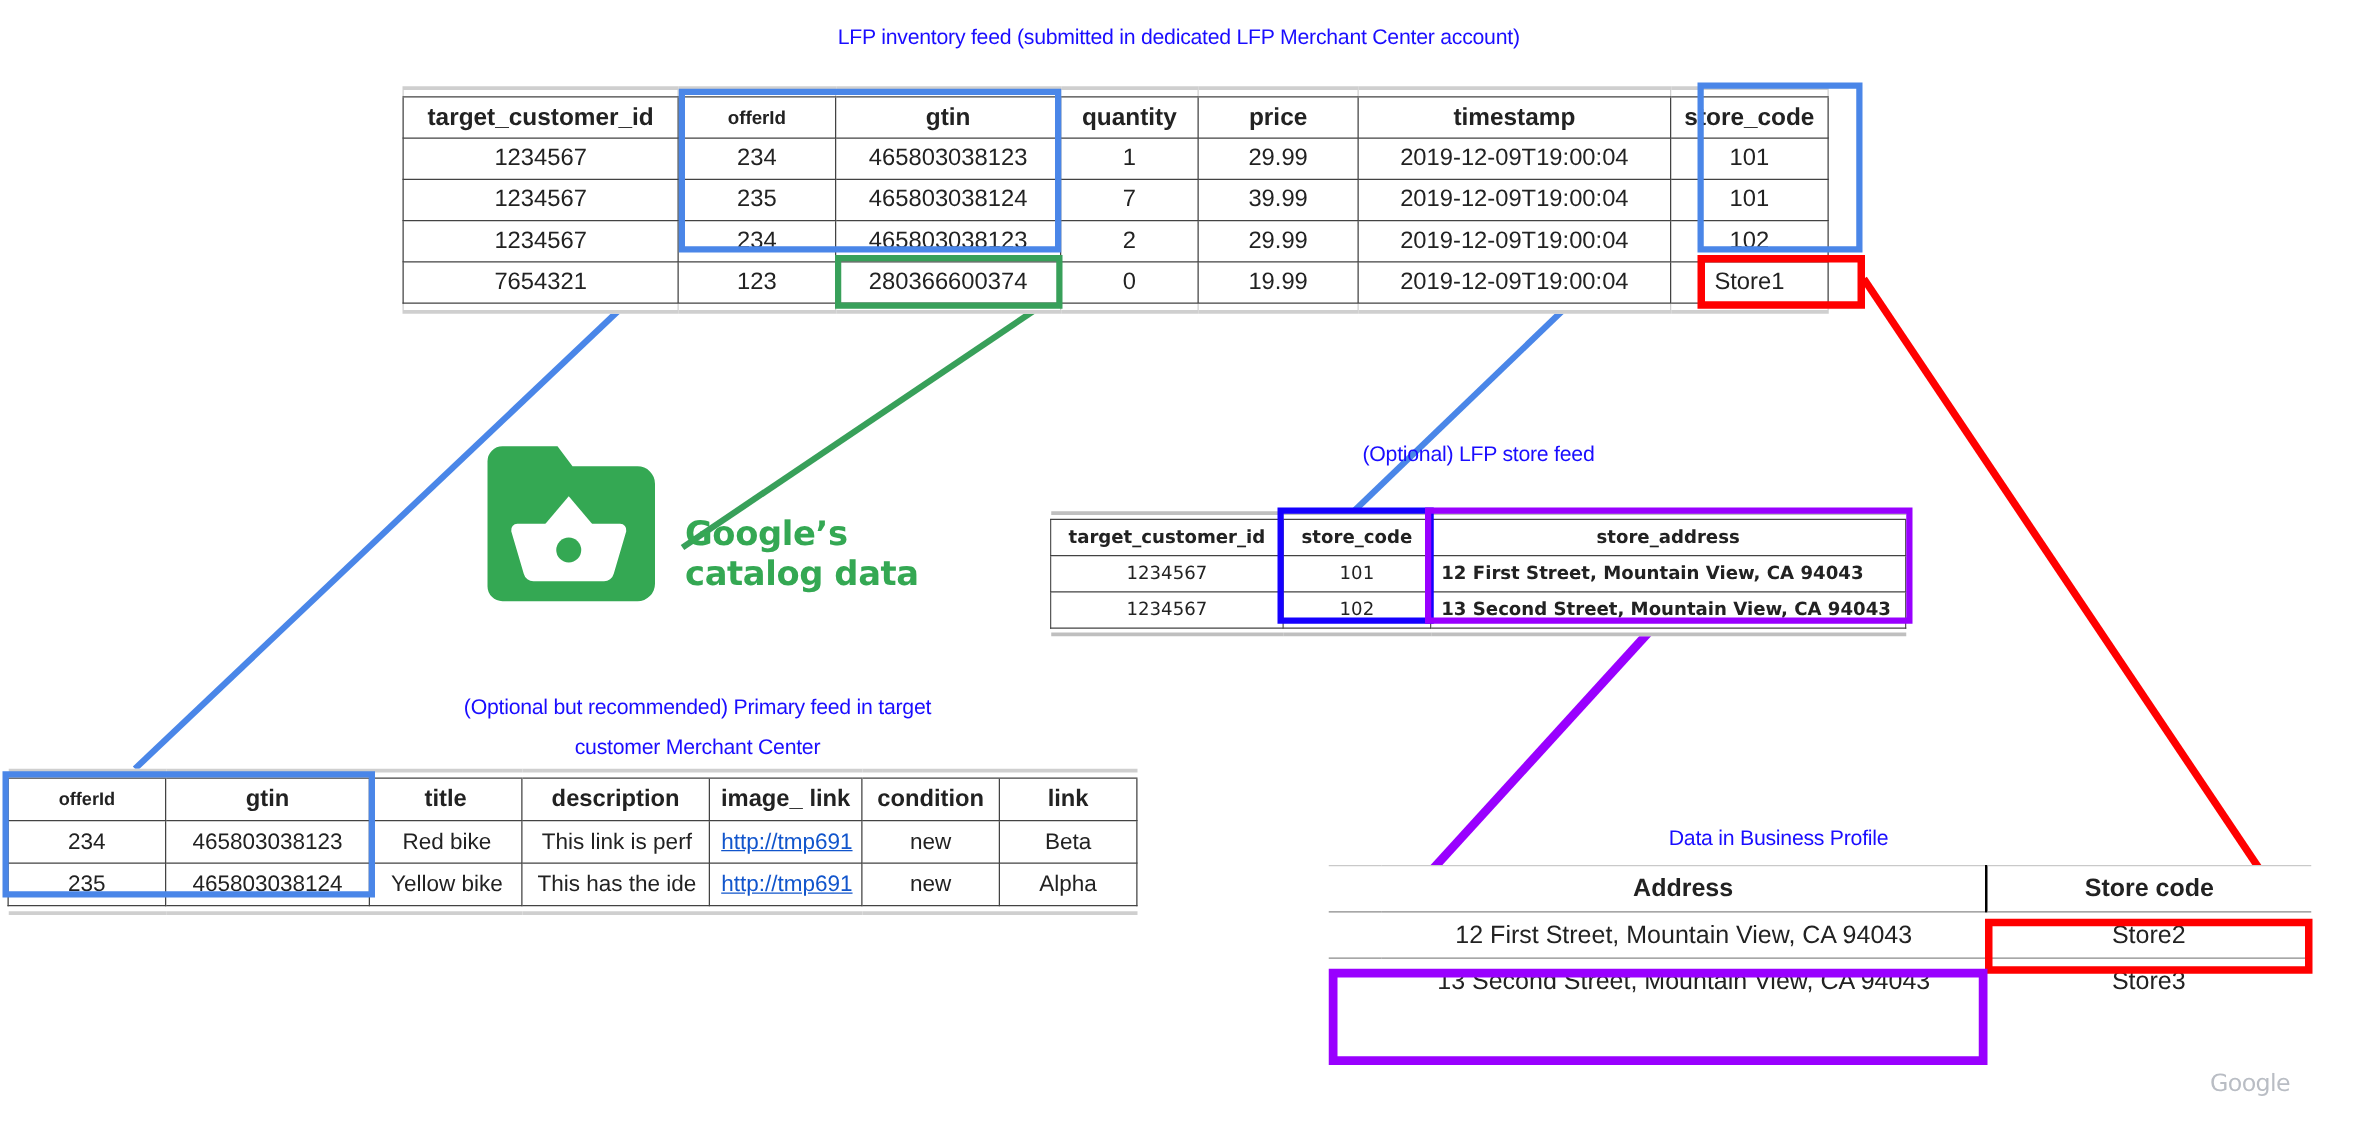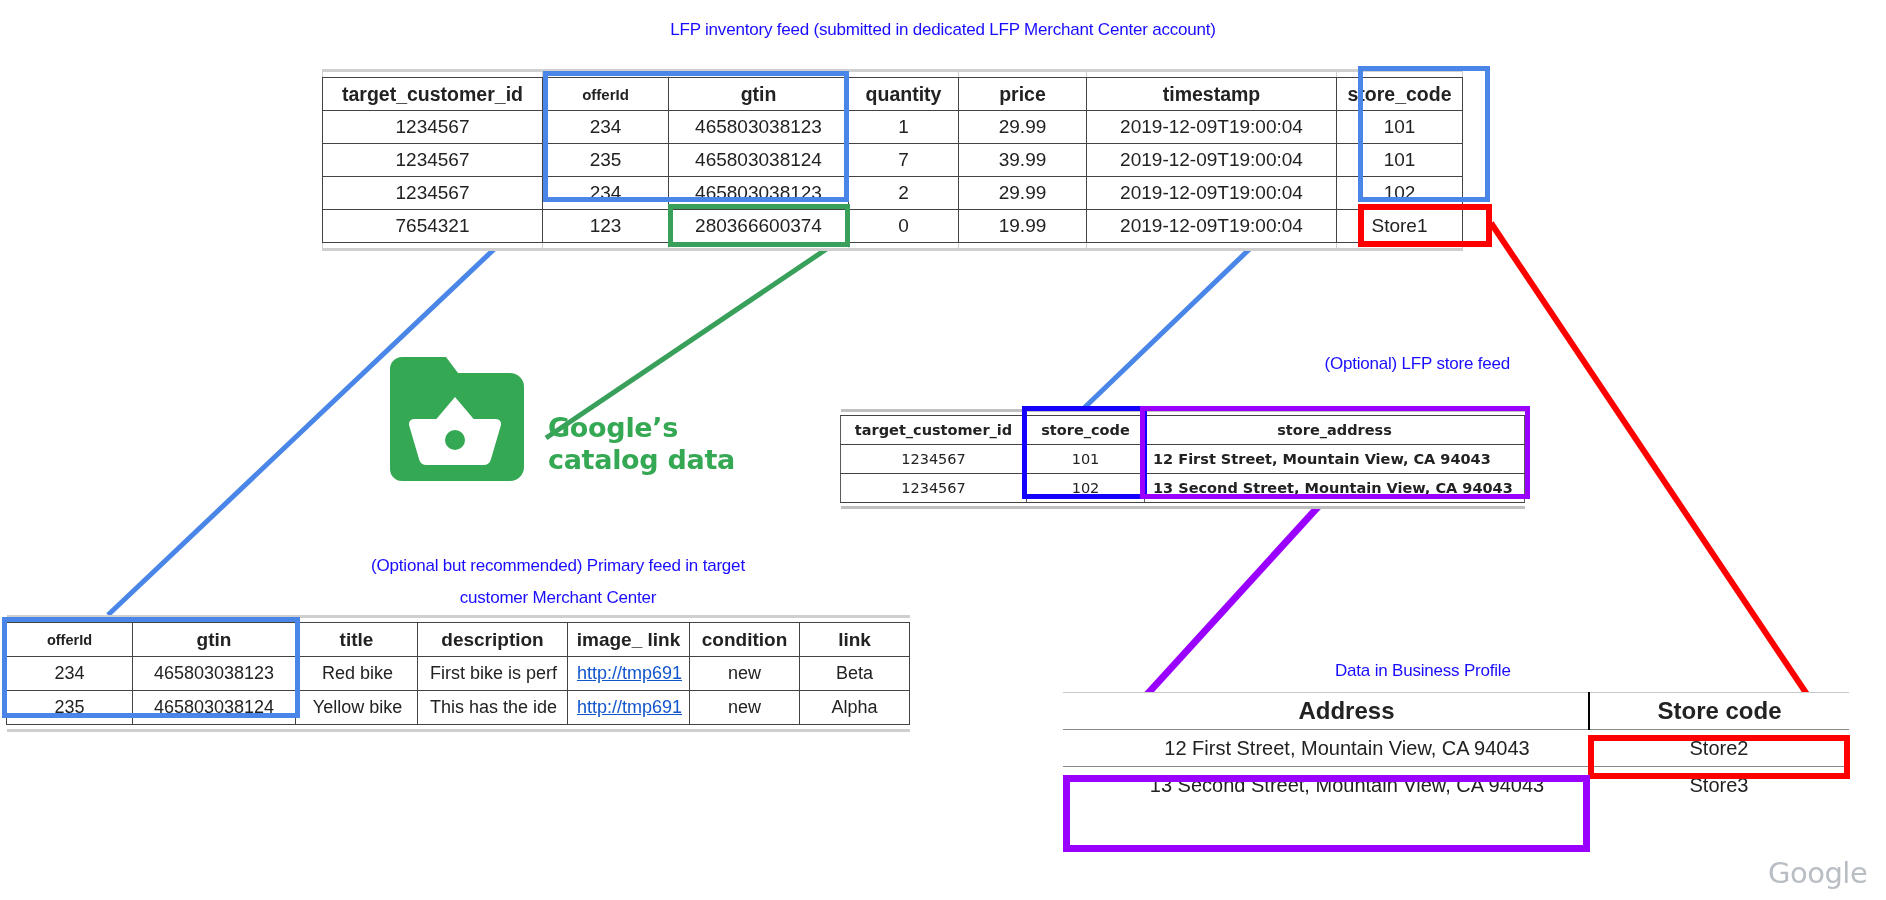--- a/index.html
+++ b/index.html
@@ -88,21 +88,21 @@
   #tbl-primary td.lft{text-align:center;padding-left:6px;}
   #tbl-primary .rail-top{border-top:3px solid #cfcfcf;border-left:0;border-right:0;height:6px;padding:0;}
   #tbl-primary .rail-bot{border-bottom:3px solid #cfcfcf;border-left:0;border-right:0;height:6px;padding:0;}
 
   
   #tbl-profile{
     left:1063px;top:692px;
     font-size:20px;
   }
   #tbl-profile th,#tbl-profile td{height:37px;border:none;}
-  #tbl-profile th{font-size:24px;font-weight:bold;}
+  #tbl-profile th{font-size:20px;font-weight:bold;}
   #tbl-profile .vline{border-left:2px solid #000000;}
   #tbl-profile .hl-top{border-top:1px solid #c9c9c9;}
   #tbl-profile .hl-mid{border-top:1px solid #555;}
   #tbl-profile .hl-thin{border-top:1px solid #8a8a8a;}
 
   
   .hl{position:absolute;box-sizing:border-box;pointer-events:none;}
 
   
   #catalog-icon{left:380px;top:355px;width:150px;height:128px;}
@@ -113,21 +113,21 @@
     font-weight:bold;
     font-size:27px;
     line-height:32px;
     letter-spacing:-0.3px;
   }
 
   
   #watermark{
     left:1768px;top:856px;
     color:#b9bdc4;
-    font-size:29px;
+    font-size:19px;
     font-family:"DejaVu Sans",sans-serif;
     letter-spacing:-0.5px;
   }
 
   svg#wires{position:absolute;left:0;top:0;width:1886px;height:900px;pointer-events:none;}
 </style>
 </head>
 <body>
 
 <div id="stage">
@@ -240,21 +240,21 @@
         <path d="M34,64 h82 a5,5 0 0 1 5,6 l-10,34 a8,8 0 0 1 -8,6 h-56 a8,8 0 0 1 -8,-6 l-10,-34 a5,5 0 0 1 5,-6 z"></path>
       </g>
       <circle cx="75" cy="85" r="10" fill="#34a853"></circle>
     </svg>
   </div>
   <div class="abs" id="catalog-label">
     <div>Google’s</div>
     <div>catalog data</div>
   </div>
 
-  <div class="abs title" style="left:1090px;top:348px;width:420px;text-align:right;">(Optional) LFP store feed</div>
+  <div class="abs title" style="left:1090px;top:348px;width:420px;text-align:left;">(Optional) LFP store feed</div>
 
   <table class="sheet abs" id="tbl-storefeed">
     <colgroup>
         <col style="width:186px">
         <col style="width:118px">
         <col style="width:380px">
       </colgroup>
     <tbody>
         <tr>
       <td class="rail-top"></td>
@@ -319,21 +319,21 @@
       <th>title</th>
       <th>description</th>
       <th>image_ link</th>
       <th>condition</th>
       <th>link</th>
     </tr>
     <tr>
       <td>234</td>
       <td>465803038123</td>
       <td class="lft">Red bike</td>
-      <td class="lft">First bike is perf</td>
+      <td class="lft">This link is perf</td>
       <td class="lft"><span class="link" style="color:#1155cc;text-decoration:underline;">http://tmp691</span></td>
       <td>new</td>
       <td>Beta</td>
     </tr>
     <tr>
       <td>235</td>
       <td>465803038124</td>
       <td class="lft">Yellow bike</td>
       <td class="lft">This has the ide</td>
       <td class="lft"><span class="link" style="color:#1155cc;text-decoration:underline;">http://tmp691</span></td>

